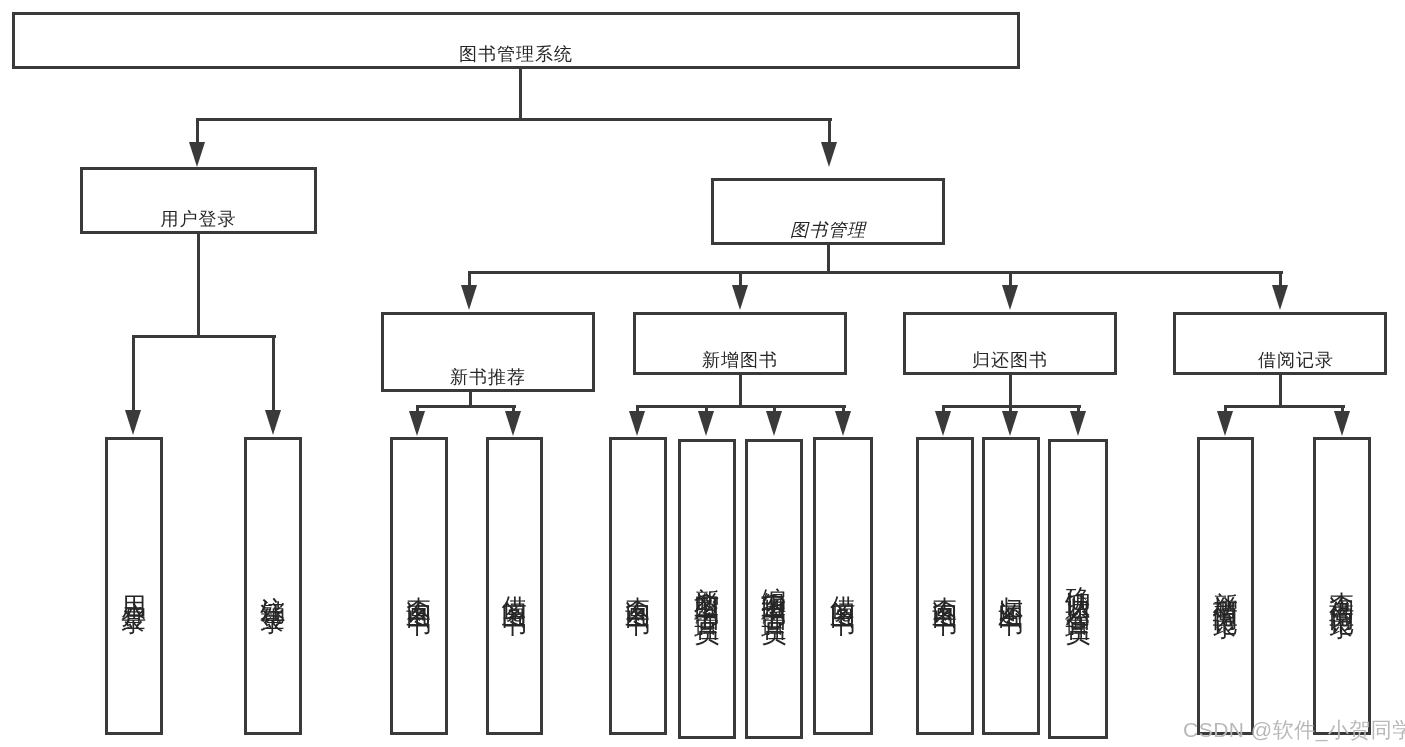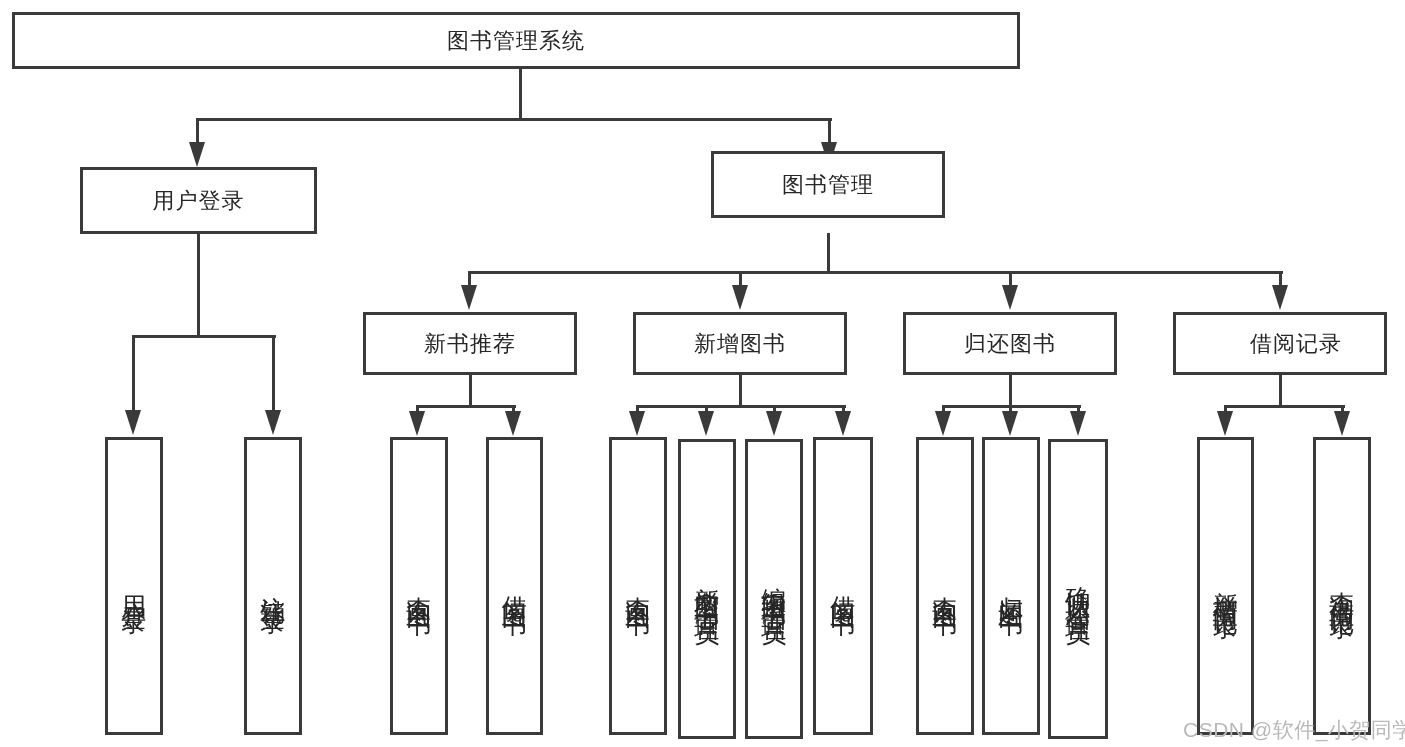--- a/index.html
+++ b/index.html
@@ -6,21 +6,21 @@
   .canvas {
     position:relative; width:1405px; height:747px; background:#ffffff;
     font-family:"Liberation Sans","DejaVu Sans",sans-serif; overflow:hidden;
   }
   .box {
     position:absolute; box-sizing:border-box;
     border:3px solid #3a3a3a; background:#ffffff;
     display:flex; align-items:center; justify-content:center;
     color:#262626; z-index:2;
   }
-  .hbox { font-size:22px; letter-spacing:1px; }
+  .hbox { font-size:18px; letter-spacing:1px;align-items:flex-end; }
   .vbox { font-size:25px; }
   .vtext {
     writing-mode:vertical-rl; text-orientation:mixed;
     letter-spacing:5px; line-height:1.05; word-break:break-all; text-align:center;
   }
   .vline,.hline { position:absolute; background:#3a3a3a; z-index:1; }
   .arrowhead {
     position:absolute; width:0; height:0; z-index:1;
     border-left:8px solid transparent; border-right:8px solid transparent;
     border-top:25px solid #3a3a3a;
@@ -95,25 +95,25 @@
   <div class="arrowhead" style="left:1334px;top:411px;"></div>
 
   <div class="box hbox" style="left:12px;top:12px;width:1008px;height:57px;">
     <span>图书管理系统</span>
   </div>
 
   <div class="box hbox" style="left:80px;top:167px;width:237px;height:67px;">
     <span>用户登录</span>
   </div>
 
-  <div class="box hbox" style="left:711px;top:151px;width:234px;height:67px;">
+  <div class="box hbox" style="left:711px;top:178px;width:234px;height:67px;font-style:italic;">
     <span>图书管理</span>
   </div>
 
-  <div class="box hbox" style="left:363px;top:312px;width:214px;height:63px;">
+  <div class="box hbox" style="left:381px;top:312px;width:214px;height:80px;">
     <span>新书推荐</span>
   </div>
 
   <div class="box hbox" style="left:633px;top:312px;width:214px;height:63px;">
     <span>新增图书</span>
   </div>
 
   <div class="box hbox" style="left:903px;top:312px;width:214px;height:63px;">
     <span>归还图书</span>
   </div>

